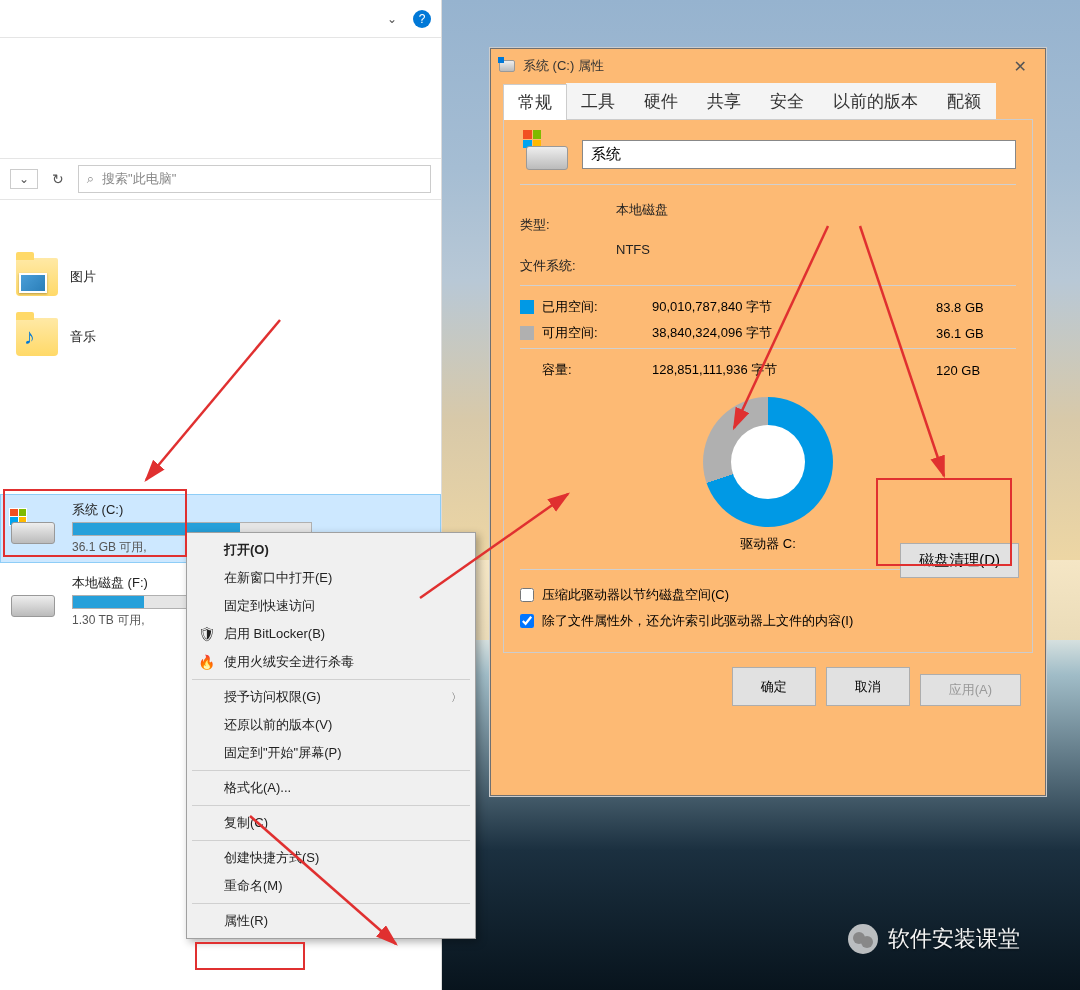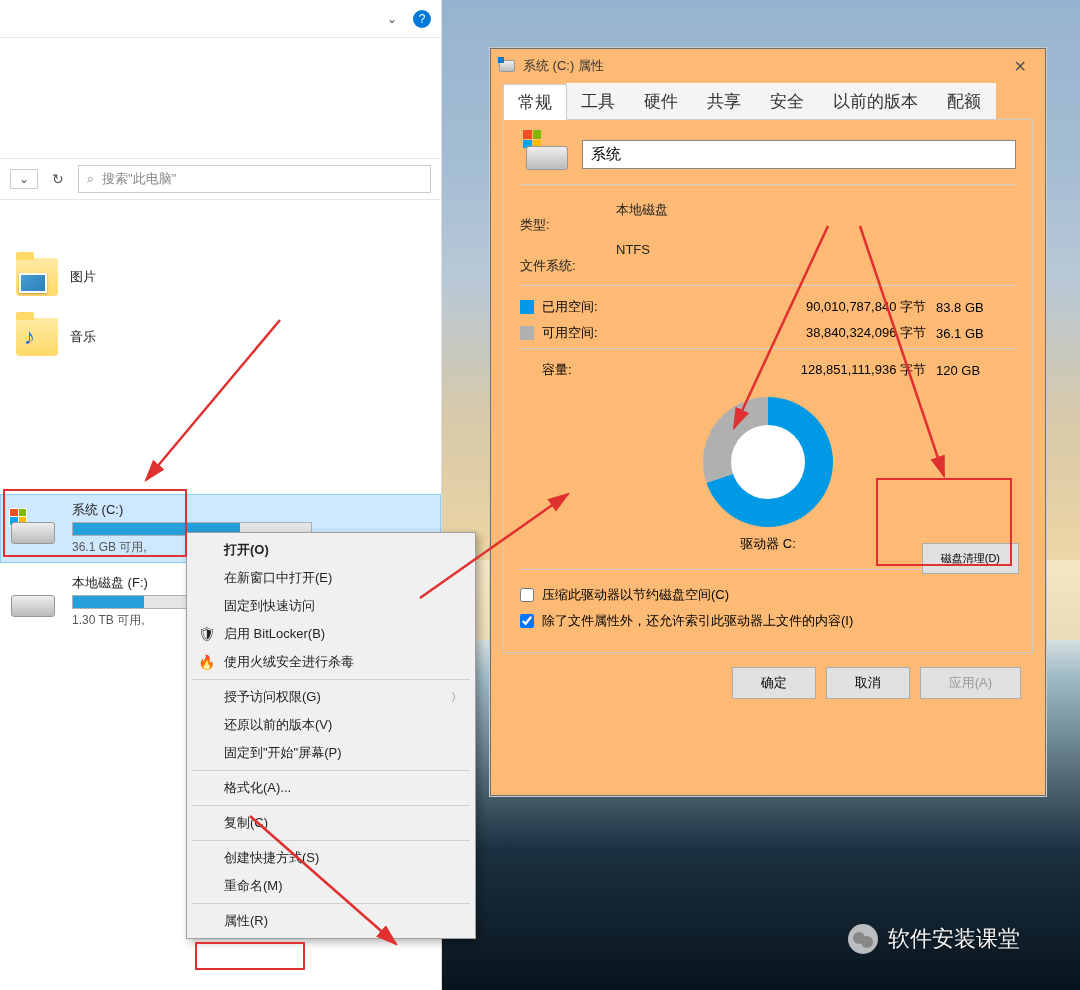--- a/index.html
+++ b/index.html
@@ -78,31 +78,31 @@
 .big-drive-icon .win span:nth-child(3){background:#00a4ef;}
 .big-drive-icon .win span:nth-child(4){background:#ffb900;}
 .name-input { flex:1; border:1px solid #888; padding:5px 8px; font-size:15px;}
 .sep-h { height:1px; background:#d0d0d0; margin:6px 0 12px;}
 .kv { display:flex; font-size:13px; color:#222; padding:4px 0;}
 .kv .k { width:96px;margin-top:15px;}
 .space-grid { display:grid; grid-template-columns:22px 110px 1fr 80px; font-size:13px; align-items:center; row-gap:8px;}
 .sq { width:14px; height:14px;}
 .sq.blue { background:#0099e5;}
 .sq.gray { background:#b0b0b0;}
-.num { text-align:right; padding-right:10px;}
+.num { text-align:left; padding-right:10px;}
 .donut-wrap { text-align:center; margin:18px 0 6px;}
 .donut { width:130px; height:130px; border-radius:50%; background: conic-gradient(#0099e5 0deg 251deg, #b0b0b0 251deg 360deg); display:inline-flex; align-items:center; justify-content:center;}
 .donut::after { content:''; width:74px; height:74px; background:#fff; border-radius:50%;}
 .drive-label { text-align:center; font-size:13px; margin-top:8px;}
-.cleanup-btn { position:absolute; right:26px; top:494px; padding:7px 18px; font-size:11px; border:1px solid #adadad; background:#e1e1e1; cursor:pointer;}
+.cleanup-btn { position:absolute; right:26px; top:494px; padding:7px 18px; font-size:15px; border:1px solid #adadad; background:#e1e1e1; cursor:pointer;}
 .check-row { display:flex; align-items:center; gap:8px; font-size:13px; padding:4px 0;}
 .check-row input { width:14px; height:14px;}
 .btn-row { display:flex; justify-content:flex-end; gap:10px; padding:14px 12px 0;}
 .win-btn { padding:6px 28px; font-size:13px; border:1px solid #adadad; background:#e1e1e1; cursor:pointer;}
-.win-btn.disabled { color:#999;}
+.win-btn.disabled { color:#999;margin-top:7px;}
 
 
 .arrow { position:absolute; z-index:55; pointer-events:none;}
 
 
 #wm { position:absolute; right:60px; bottom:36px; color:#f5f5f5; font-size:22px; z-index:40; display:flex; align-items:center; gap:10px; text-shadow:0 1px 2px rgba(0,0,0,.6);}
 .wm-icon { width:30px; height:30px; border-radius:50%; background:#e6e6e6cc; position:relative;}
 .wm-icon::before,.wm-icon::after{content:'';position:absolute;border-radius:50%;background:#888;}
 .wm-icon::before{width:12px;height:12px;left:5px;top:8px;}
 .wm-icon::after{width:12px;height:12px;right:5px;top:12px;}

